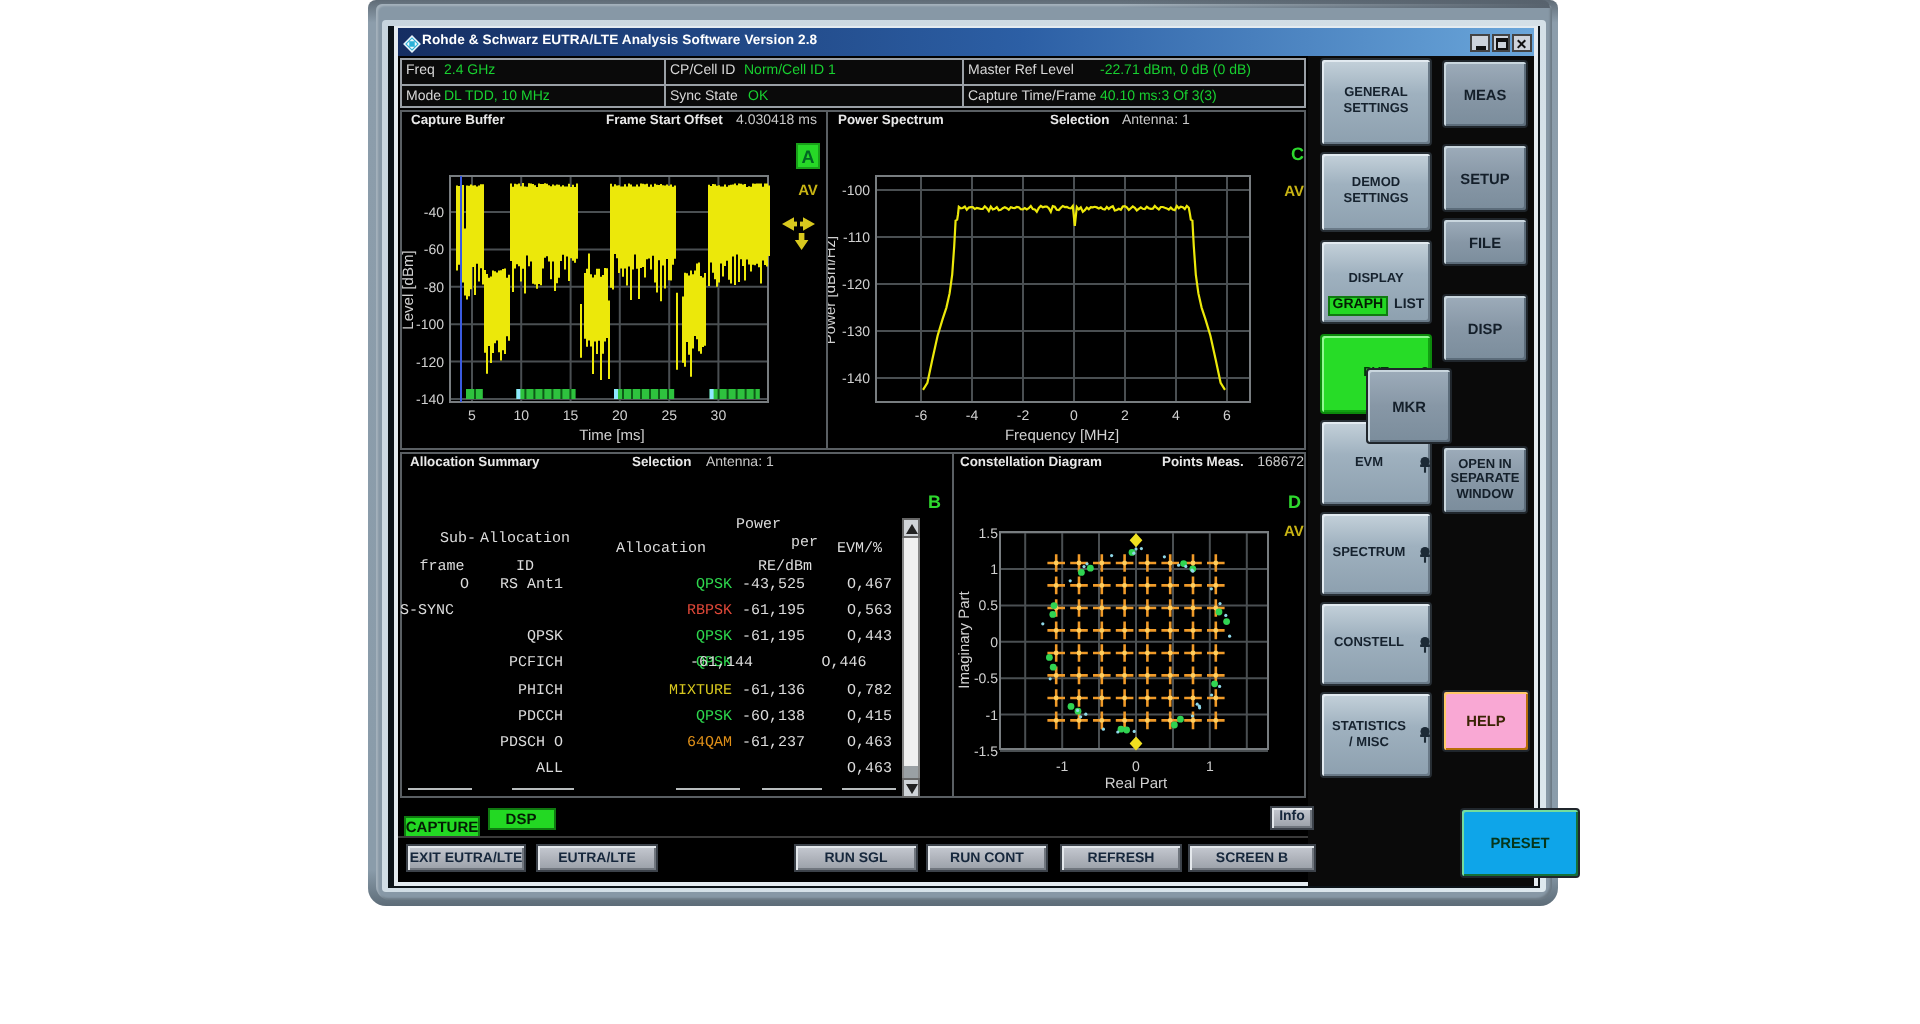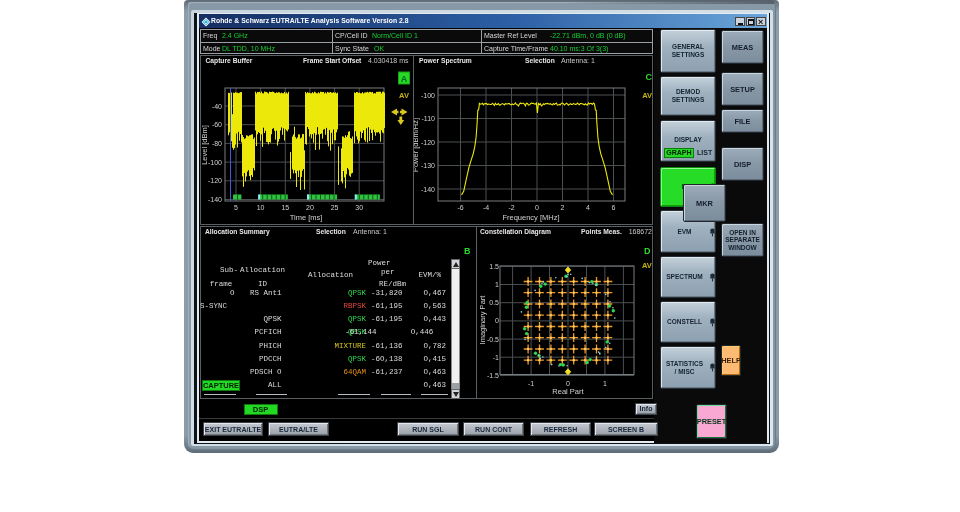--- a/index.html
+++ b/index.html
@@ -318,28 +318,28 @@
 <text x="568" y="394" text-anchor="middle" class="atitle">Real Part</text>
 <text x="484.5" y="320" text-anchor="middle" class="atitle" transform="rotate(-90 484.5 320)">Imaginary Part</text>
 </svg>
 
 <div class="ab mono" style="left:204px;top:266px;width:34px;text-align:right">Sub-</div>
 <div class="ab mono" style="left:204px;top:280px;width:34px;text-align:center">frame</div>
 <div class="ab mono" style="left:234px;top:266px;width:57px;text-align:center">Allocation</div>
 <div class="ab mono" style="left:234px;top:280px;width:57px;text-align:center">ID</div>
 <div class="ab mono" style="left:290px;top:270.5px;width:63px;text-align:right">Allocation</div>
 <div class="ab mono" style="left:368px;top:258.5px;width:49px;text-align:left">Power</div>
-<div class="ab mono" style="left:381px;top:267.5px;width:49px;text-align:left">per</div>
+<div class="ab mono" style="left:360px;top:267.5px;width:49px;text-align:right">per</div>
 <div class="ab mono" style="left:368px;top:280px;width:49px;text-align:center">RE/dBm</div>
 <div class="ab mono" style="left:401px;top:270.5px;width:40px;text-align:right">EVM/%</div>
 
 <div class="ab mono" style="left:190px;top:289.0px;width:44.5px;text-align:right">O</div>
 <div class="ab mono" style="left:200px;top:289.0px;width:81.5px;text-align:right">RS Ant1</div>
 <div class="ab mono" style="left:290px;top:289.0px;width:76px;text-align:right;color:#2ed84e">QPSK</div>
-<div class="ab mono" style="left:345px;top:289.0px;width:57.5px;text-align:right">-31,820</div>
+<div class="ab mono" style="left:345px;top:289.0px;width:57.5px;text-align:right">-43,525</div>
 <div class="ab mono" style="left:398px;top:289.0px;width:48px;text-align:right">O,467</div>
 <div class="ab mono" style="left:200px;top:302.1px;width:81.5px;">S-SYNC</div>
 <div class="ab mono" style="left:290px;top:302.1px;width:76px;text-align:right;color:#e04838">RBPSK</div>
 <div class="ab mono" style="left:345px;top:302.1px;width:57.5px;text-align:right">-61,195</div>
 <div class="ab mono" style="left:398px;top:302.1px;width:48px;text-align:right">O,563</div>
 <div class="ab mono" style="left:200px;top:315.3px;width:81.5px;text-align:right">QPSK</div>
 <div class="ab mono" style="left:290px;top:315.3px;width:76px;text-align:right;color:#2ed84e">QPSK</div>
 <div class="ab mono" style="left:345px;top:315.3px;width:57.5px;text-align:right">-61,195</div>
 <div class="ab mono" style="left:398px;top:315.3px;width:48px;text-align:right">O,443</div>
 <div class="ab mono" style="left:200px;top:328.4px;width:81.5px;text-align:right">PCFICH</div>
@@ -427,24 +427,24 @@
       <rect x="3.4" y="6.2" width="1.2" height="3.2"></rect>
     </g>
   </svg>
 
 <div class="ab hk" style="left:721px;top:30px;width:43px;height:34px">MEAS</div>
 <div class="ab hk" style="left:721px;top:72px;width:43px;height:34px">SETUP</div>
 <div class="ab hk" style="left:721px;top:109px;width:43px;height:24px">FILE</div>
 <div class="ab hk" style="left:721px;top:147px;width:43px;height:34px">DISP</div>
 <div class="ab hk" style="left:683px;top:184px;width:43px;height:38px">MKR</div>
 <div class="ab hk" style="left:721px;top:223px;width:43px;height:34px;font-size:6.5px;line-height:7.5px">OPEN IN<br>SEPARATE<br>WINDOW</div>
-<div class="ab hk" style="left:721px;top:345px;width:20px;height:31px;background:#fdba74;box-shadow:inset 1px 1px 0 #ffc868, inset -1px -1px 0 #b86e08;color:#3a2404">HELP</div>
-<div class="ab hk" style="left:696px;top:404px;width:31px;height:35px;background:#f9a8d4;box-shadow:inset 1px 1px 0 #74dc9c, inset -1px -1px 0 #167038;color:#06361a">PRESET</div>
-
-<div class="ab chip" style="left:202px;top:380px;width:38px;height:11px">CAPTURE</div>
+<div class="ab hk" style="left:721px;top:345px;width:44px;height:31px;background:#f9a8d4;box-shadow:inset 1px 1px 0 #ffc868, inset -1px -1px 0 #b86e08;color:#3a2404">HELP</div>
+<div class="ab hk" style="left:730px;top:404px;width:60px;height:35px;background:#0ea5e9;box-shadow:inset 1px 1px 0 #74dc9c, inset -1px -1px 0 #167038;color:#06361a">PRESET</div>
+
+<div class="ab chip" style="left:202px;top:408px;width:38px;height:11px">CAPTURE</div>
 <div class="ab chip" style="left:243.5px;top:403.5px;width:34px;height:11px">DSP</div>
 <div class="ab tbtn" style="left:635px;top:402.5px;width:22px;height:12px;font-size:7px">Info</div>
 <div class="ab" style="left:199px;top:418px;width:455px;height:1px;background:#3a3a3a"></div>
 <div class="ab tbtn" style="left:203px;top:422px;width:60px;height:14px">EXIT EUTRA/LTE</div>
 <div class="ab tbtn" style="left:268px;top:422px;width:61px;height:14px">EUTRA/LTE</div>
 <div class="ab tbtn" style="left:397px;top:422px;width:62px;height:14px">RUN SGL</div>
 <div class="ab tbtn" style="left:463px;top:422px;width:61px;height:14px">RUN CONT</div>
 <div class="ab tbtn" style="left:530px;top:422px;width:61px;height:14px">REFRESH</div>
 <div class="ab tbtn" style="left:594px;top:422px;width:64px;height:14px">SCREEN B</div>
 

